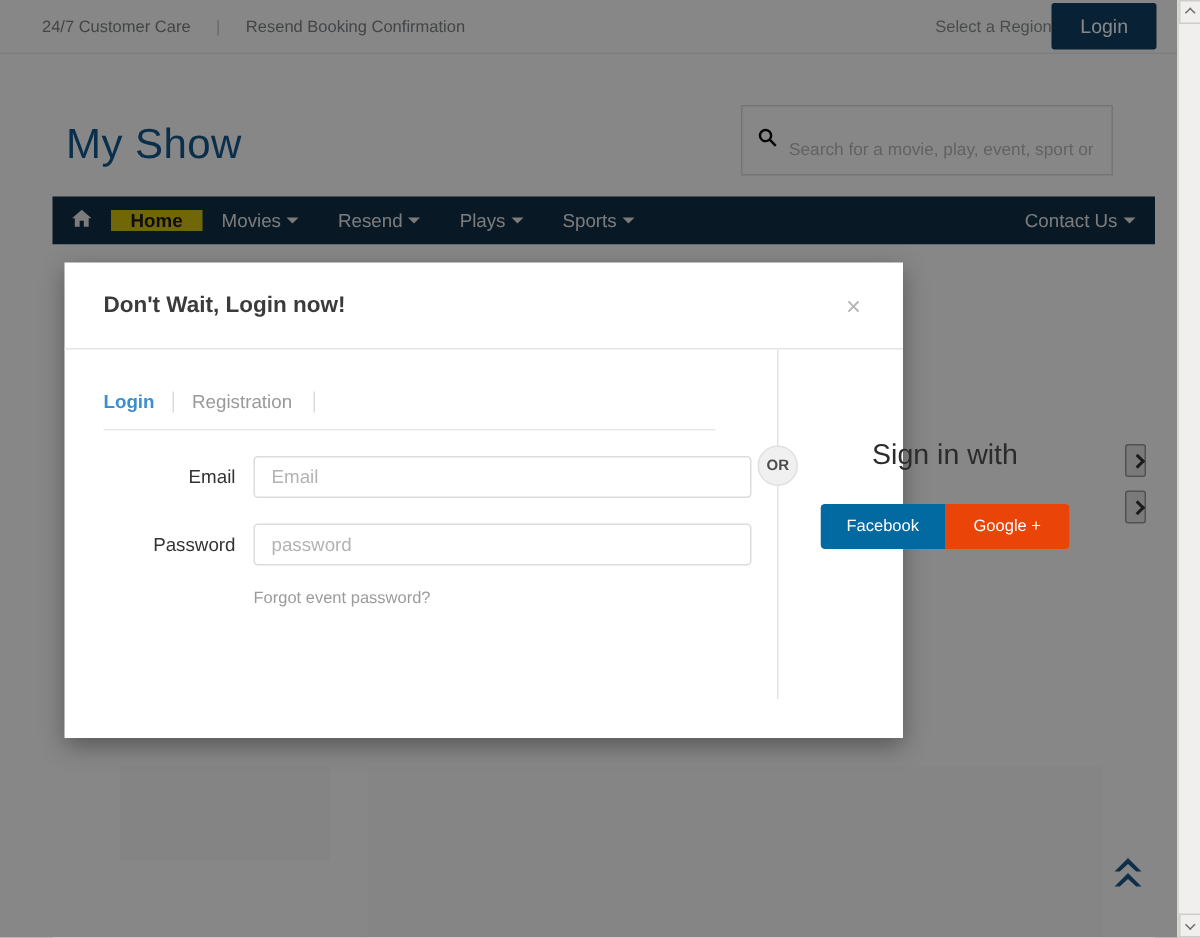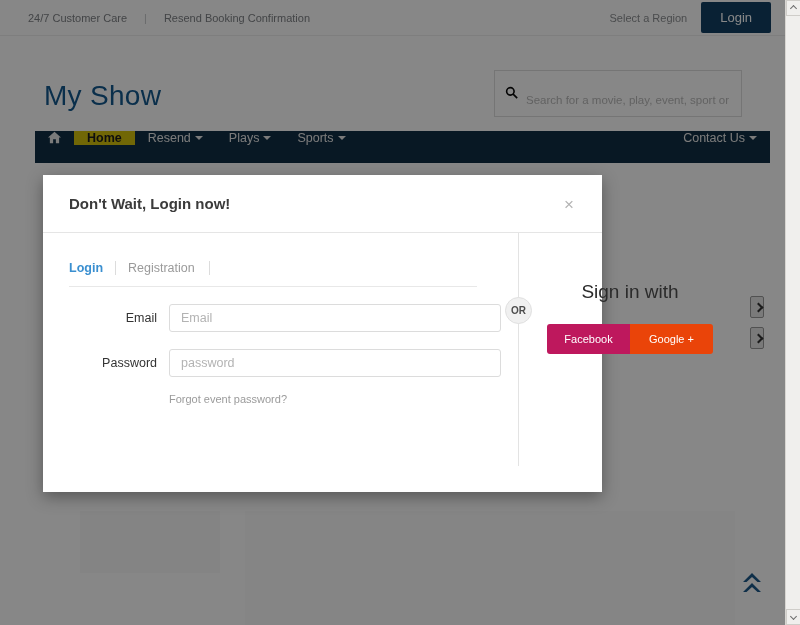--- a/index.html
+++ b/index.html
@@ -25,21 +25,21 @@
     height: 36px;
     background: #ffffff;
     display: flex;
     align-items: center;
     padding: 0 14px 0 28px;
     border-bottom: 1px solid #eeeeee;
   }
   .topbar-links { display: flex; align-items: center; font-size: 11px; color: #888b8e; gap: 10px; }
   .topbar-links a { color: #7f8286; text-decoration: none; }
   .topbar-sep { color: #c4c7ca; margin: 0 7px; font-weight: 300; }
-  .topbar-right { margin-left: auto; display: flex; align-items: center; gap: 14px; }
+  .topbar-right { margin-left: auto; display: flex; align-items: center; }
   .region-select { font-size: 11px; color: #8c8f92; }
   .login-btn {
     background: #113f63;
     color: #ffffff;
     font-size: 13px;
     padding: 8px 19px;
     border: none;
     border-radius: 2px;
     cursor: pointer;
     font-family: "Liberation Sans", sans-serif;
@@ -90,21 +90,21 @@
     font-family: "Liberation Sans", sans-serif;
     padding-top: 14px;
   }
   .search-input::placeholder { color: #b9b9b9; }
 
   
   .navbar {
     background: #102e44;
     height: 32px;
     display: flex;
-    align-items: flex-start;
+    align-items: center;
     font-size: 12.5px;
   }
   .nav-item {
     display: flex; align-items: center;
     padding: 0 13px;
     color: #e8e8e8;
     cursor: pointer;
     white-space: nowrap;
   }
   .nav-item.home-icon { padding: 0 13px; }
@@ -332,38 +332,38 @@
   
   .col-right {
     flex: 1;
     padding-left: 46px;
     text-align: center;
   }
   .signin-title {
     font-size: 19px;
     color: #2b2b2b;
     font-weight: 400;
-    margin-top: 20px;
+    margin-top: 32px;
   }
   .social-group {
     margin-top: 21px;
     display: inline-flex;
     border-radius: 3px;
     overflow: hidden;
   }
   .social-btn {
     border: none;
     color: #ffffff;
     font-size: 11px;
     padding: 9px 0;
     width: 83px;
     cursor: pointer;
     font-family: "Liberation Sans", sans-serif;
   }
-  .fb-btn { background: #be185d; }
+  .fb-btn { background: #0369a1; }
   .gp-btn { background: #ea4409; }
 </style>
 </head>
 <body>
 
 <div id="page">
 
   <div class="topbar">
     <div class="topbar-links">
       <a>24/7 Customer Care</a>
@@ -399,20 +399,24 @@
         <span>
           <svg width="13" height="13" viewBox="0 0 16 16" fill="#e8e8e8">
             <path d="M8 1L0 8h2.3v7h4V10h3.4v5h4V8H16z"></path>
           </svg>
         </span>
       </div>
       <div class="nav-item active">
         <span>Home</span>
       </div>
       <div class="nav-item">
+        <span>Movies</span>
+        <i class="nav-caret"></i>
+      </div>
+      <div class="nav-item">
         <span>Resend</span>
         <i class="nav-caret"></i>
       </div>
       <div class="nav-item">
         <span>Plays</span>
         <i class="nav-caret"></i>
       </div>
       <div class="nav-item">
         <span>Sports</span>
         <i class="nav-caret"></i>

